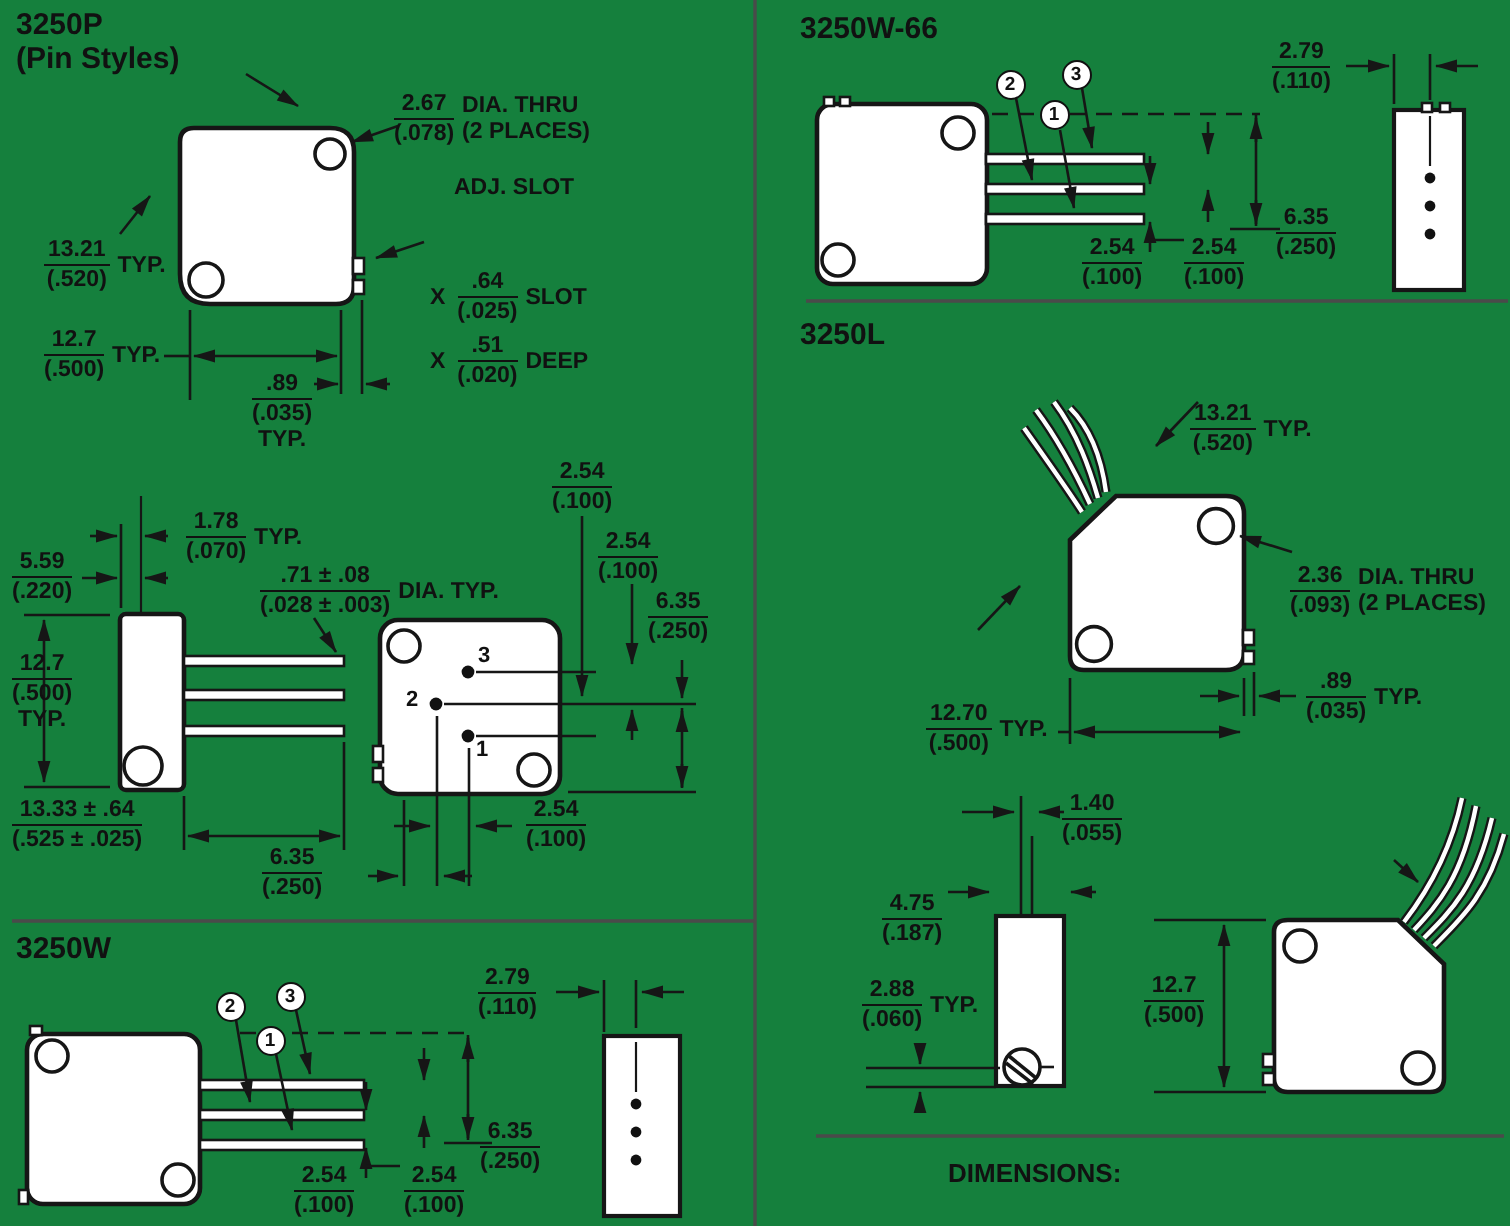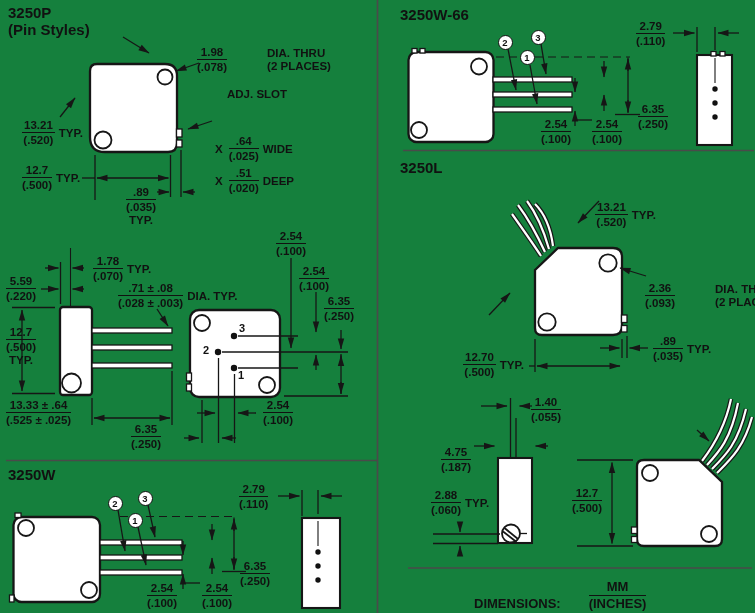--- a/index.html
+++ b/index.html
@@ -7,21 +7,21 @@
           font-family:Liberation Sans, sans-serif;color:#111;}
   svg.lines{position:absolute;left:0;top:0;}
   .title{position:absolute;font-size:15px;font-weight:bold;line-height:1.15;white-space:nowrap;}
   .dim{position:absolute;display:flex;align-items:center;gap:4px;font-weight:bold;
        font-size:11.5px;line-height:1.05;white-space:nowrap;}
   .dim .frac{display:inline-block;text-align:center;}
   .dim .num{display:block;border-bottom:1.6px solid #111;padding:0 2px 1px 2px;}
   .dim .den{display:block;padding-top:1px;}
   .dim .sfx{font-size:11.5px;}
   .dim .pfx{font-size:11.5px;margin-right:2px;}
-  .dim .sfx2{display:flex;flex-direction:column;gap:1px;font-size:11.5px;margin-left:36px;}
+  .dim .sfx2{display:flex;flex-direction:column;gap:1px;font-size:11.5px;}
   .dim.stack{flex-direction:column;gap:1px;align-items:center;}
   .plain{position:absolute;font-size:11.5px;font-weight:bold;white-space:nowrap;}
   .pin-num{position:absolute;font-size:11px;font-weight:bold;}
   .circ{position:absolute;width:15px;height:15px;border:1.6px solid #111;border-radius:50%;
         background:#fff;display:flex;align-items:center;justify-content:center;
         font-size:9.5px;font-weight:bold;box-sizing:border-box;}
   .footer-dim{font-size:13px;align-items:flex-end;}
 </style>
 </head>
 <body>
@@ -255,36 +255,36 @@
 <div class="title" style="left:8px;top:4px">
   <div>3250P</div>
   <div>(Pin Styles)</div>
 </div>
 <div class="title" style="left:400px;top:6px">3250W-66</div>
 <div class="title" style="left:400px;top:159px">3250L</div>
 <div class="title" style="left:8px;top:466px">3250W</div>
 
 <div class="dim" style="left:197px;top:46px">
   <span class="frac">
-        <span class="num">1.98</span>
+        <span class="num">2.67</span>
         <span class="den">(.078)</span>
       </span>
   <span class="sfx2">
         <span>DIA. THRU</span>
         <span>(2 PLACES)</span>
       </span>
 </div>
 <div class="plain" style="left:227px;top:88px">ADJ. SLOT</div>
 <div class="dim" style="left:215px;top:135px">
   <span class="pfx">X</span>
   <span class="frac">
         <span class="num">.64</span>
         <span class="den">(.025)</span>
       </span>
-  <span class="sfx">WIDE</span>
+  <span class="sfx">SLOT</span>
 </div>
 <div class="dim" style="left:215px;top:167px">
   <span class="pfx">X</span>
   <span class="frac">
         <span class="num">.51</span>
         <span class="den">(.020)</span>
       </span>
   <span class="sfx">DEEP</span>
 </div>
 <div class="dim" style="left:22px;top:119px">
@@ -315,21 +315,21 @@
         <span class="den">(.070)</span>
       </span>
   <span class="sfx">TYP.</span>
 </div>
 <div class="dim" style="left:6px;top:275px">
   <span class="frac">
         <span class="num">5.59</span>
         <span class="den">(.220)</span>
       </span>
 </div>
-<div class="dim" style="left:118px;top:282px">
+<div class="dim" style="left:130px;top:282px">
   <span class="frac">
         <span class="num">.71 ± .08</span>
         <span class="den">(.028 ± .003)</span>
       </span>
   <span class="sfx">DIA. TYP.</span>
 </div>
 <div class="dim stack" style="left:6px;top:326px">
   <span class="frac">
         <span class="num">12.7</span>
         <span class="den">(.500)</span>
@@ -485,19 +485,15 @@
 </div>
 <div class="dim" style="left:572px;top:487px">
   <span class="frac">
         <span class="num">12.7</span>
         <span class="den">(.500)</span>
       </span>
 </div>
 
 <div class="dim footer-dim" style="left:474px;top:580px">
   <span style="margin-right:24px">DIMENSIONS:</span>
-  <span class="frac">
-        <span class="num">MM</span>
-        <span class="den">(INCHES)</span>
-      </span>
 </div>
 
 </div>
 
 </body></html>

